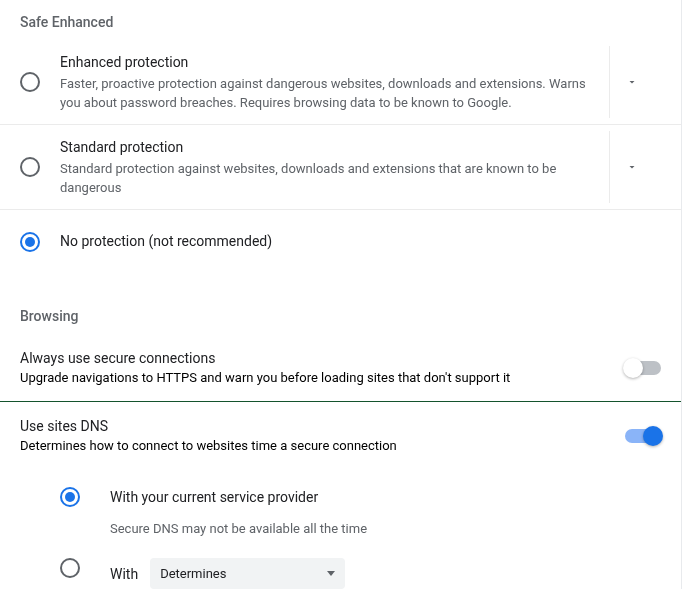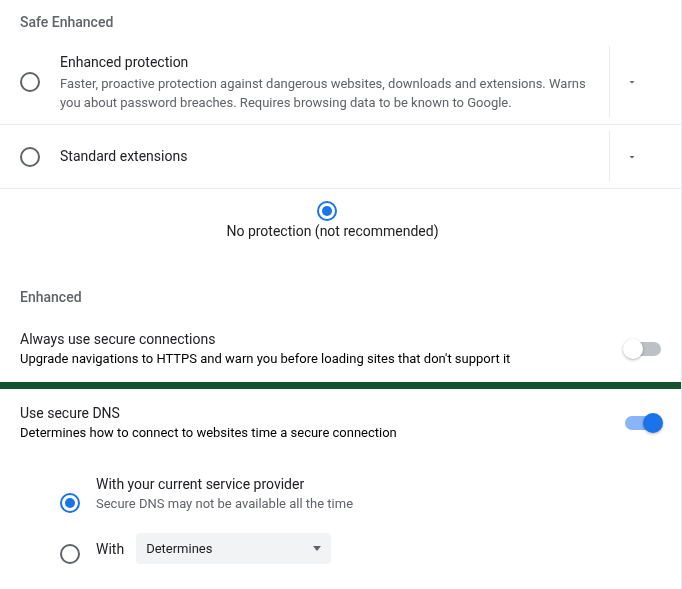--- a/index.html
+++ b/index.html
@@ -20,21 +20,21 @@
     font-weight: 500;
     padding: 6px 20px 10px 20px;
   }
   .option-row {
     display: flex;
     align-items: center;
     padding: 12px 28px 12px 20px;
     border-bottom: 1px solid #ebebeb;
     min-height: 64px;
   }
-  .option-row.last { border-bottom: none; flex-direction: column; }
+  .option-row.last { border-bottom: none; }
   .radio {
     width: 20px; height: 20px;
     border: 2px solid #5f6368;
     border-radius: 50%;
     flex: 0 0 20px;
     margin-right: 20px;
     position: relative;
   }
   .radio.selected { border-color: #1a73e8; }
   .radio.selected::after {
@@ -70,21 +70,21 @@
     width: 18px; height: 18px;
     display:flex; align-items:center; justify-content:center;
     color:#5f6368;
   }
   .chevron svg { width: 12px; height: 12px; }
   .spacer { height: 28px; border-top: 1px solid #fff; }
   .adv-row {
     display: flex;
     align-items: center;
     padding: 14px 20px;
-    border-bottom: 7px solid #14532d;
+    border-bottom: 1px solid #14532d;
   }
   .adv-text { flex: 1; }
   .adv-title { font-size: 14px; color: #202124; line-height: 20px; }
   .adv-desc { font-size: 13px; color: #000000; line-height: 19px; }
   .toggle {
     width: 36px; height: 14px;
     border-radius: 7px;
     position: relative;
     flex: 0 0 36px;
     margin-left: 16px;
@@ -105,43 +105,44 @@
     position: absolute;
     right: -2px; top: -3px;
     width: 20px; height: 20px;
     background: #1a73e8;
     border-radius: 50%;
     box-shadow: 0 1px 3px rgba(0,0,0,.3);
   }
   .dns-group { padding: 8px 20px 8px 60px; }
   .dns-row {
     display: flex;
-    align-items: flex-end;
+    align-items: flex-start;
     padding: 10px 0;
+    gap: 14px;
   }
   .dns-radio {
     width: 20px; height: 20px;
     border: 2px solid #5f6368;
     border-radius: 50%;
     flex: 0 0 20px;
     margin-right: 16px;
     position: relative;
   }
   .dns-radio.selected { border-color: #1a73e8; }
   .dns-radio.selected::after {
     content: "";
     position: absolute;
     top: 3px; left: 3px;
     width: 10px; height: 10px;
     background: #1a73e8;
     border-radius: 50%;
   }
   .dns-text { flex: 1; }
   .dns-title { font-size: 14px; color: #202124; line-height: 20px; }
-  .dns-desc { font-size: 13px; color: #5f6368; line-height: 19px; }
+  .dns-desc { font-size: 13px; color: #5f6368; line-height: 19px; margin-top: 12px; }
   .dns-with-row { display: flex; align-items: center; gap: 12px; }
   .select-box {
     display: flex;
     align-items: center;
     justify-content: space-between;
     background: #f1f3f4;
     border-radius: 4px;
     padding: 8px 10px;
     width: 195px;
     font-size: 13px;
@@ -172,53 +173,54 @@
         <svg viewBox="0 0 24 24" fill="currentColor">
             <path d="M7 10l5 5 5-5z"></path>
           </svg>
       </span>
     </div>
   </div>
 
   <div class="option-row">
     <div class="radio"></div>
     <div class="option-text">
-      <div class="option-title">Standard extensions</div>
+      <div class="option-title">Standard protection</div>
+      <div class="option-desc">Standard protection against websites, downloads and extensions that are known to be dangerous</div>
     </div>
     <div class="expand-cell">
       <span class="chevron">
         <svg viewBox="0 0 24 24" fill="currentColor">
             <path d="M7 10l5 5 5-5z"></path>
           </svg>
       </span>
     </div>
   </div>
 
   <div class="option-row last">
     <div class="radio selected"></div>
     <div class="option-text">
       <div class="option-title">No protection (not recommended)</div>
     </div>
   </div>
 
   <div class="spacer"></div>
 
-  <div class="section-header">Enhanced</div>
+  <div class="section-header">Browsing</div>
 
   <div class="adv-row">
     <div class="adv-text">
       <div class="adv-title">Always use secure connections</div>
       <div class="adv-desc">Upgrade navigations to HTTPS and warn you before loading sites that don't support it</div>
     </div>
     <div class="toggle toggle-off"></div>
   </div>
 
   <div class="adv-row" style="border-bottom:none">
     <div class="adv-text">
-      <div class="adv-title">Use secure DNS</div>
+      <div class="adv-title">Use sites DNS</div>
       <div class="adv-desc">Determines how to connect to websites time a secure connection</div>
     </div>
     <div class="toggle toggle-on"></div>
   </div>
 
   <div class="dns-group">
     <div class="dns-row">
       <div class="dns-radio selected"></div>
       <div class="dns-text">
         <div class="dns-title">With your current service provider</div>

